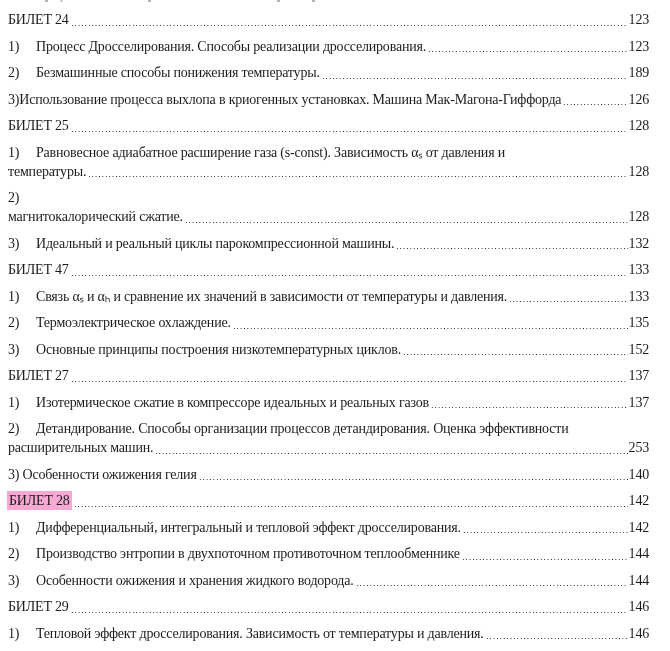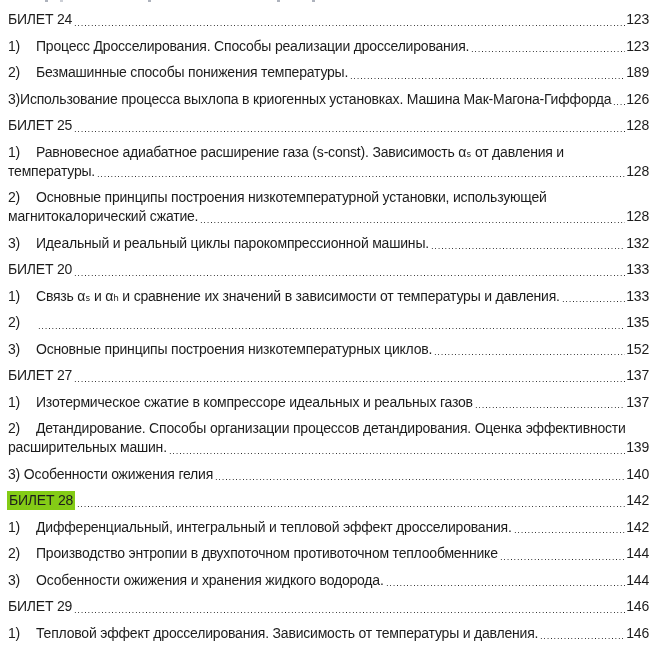--- a/index.html
+++ b/index.html
@@ -41,25 +41,26 @@
   .clipped-top i.f3 { left: 148px; }
   .clipped-top i.f4 { left: 277px; }
   .clipped-top i.f5 { left: 312px; }
 
   .toc { padding-top: 3px; }
   .entry { margin-bottom: 7.5px; }
   .row {
     display: flex;
     align-items: flex-end;
     line-height: 19px;
+    font-family: Liberation Serif, serif;
   }
   .num { flex: 0 0 28px; }
   .txt { flex: 0 1 auto; white-space: nowrap; }
   .txt.hl {
-    background: #84cc16;
+    background: #f9a8d4;
     padding: 0 2px;
     margin-left: -1px;
   }
   .leader {
     flex: 1 1 10px;
     min-width: 6px;
     height: 19px;
     margin: 0 1px 0 2px;
     background-image: radial-gradient(circle 0.8px at 1.3px 1.5px, #1c1c1c 98%, rgba(0,0,0,0) 100%);
     background-size: 3.4px 3px;
@@ -124,54 +125,54 @@
         </div>
         <div class="row">
           <span class="txt">температуры. </span>
           <span class="leader"></span>
           <span class="page">128</span>
         </div>
       </div>
       <div class="entry">
         <div class="row">
           <span class="num">2)</span>
-          <span class="txt">Основные принципы построения низкотемпературной установки, использующей</span>
         </div>
         <div class="row">
           <span class="txt">магнитокалорический сжатие.</span>
           <span class="leader"></span>
           <span class="page">128</span>
         </div>
       </div>
       <div class="entry">
         <div class="row">
           <span class="num">3)</span>
           <span class="txt">Идеальный и реальный циклы парокомпрессионной машины. </span>
           <span class="leader"></span>
           <span class="page">132</span>
         </div>
       </div>
       <div class="entry">
         <div class="row">
-          <span class="txt">БИЛЕТ 20</span>
+          <span class="txt">БИЛЕТ 47</span>
           <span class="leader"></span>
           <span class="page">133</span>
         </div>
       </div>
       <div class="entry">
         <div class="row">
           <span class="num">1)</span>
           <span class="txt">Связь αₛ и αₕ и сравнение их значений в зависимости от температуры и давления. </span>
           <span class="leader"></span>
           <span class="page">133</span>
         </div>
       </div>
       <div class="entry">
         <div class="row">
           <span class="num">2)</span>
+          <span class="txt">Термоэлектрическое охлаждение. </span>
           <span class="leader"></span>
           <span class="page">135</span>
         </div>
       </div>
       <div class="entry">
         <div class="row">
           <span class="num">3)</span>
           <span class="txt">Основные принципы построения низкотемпературных циклов. </span>
           <span class="leader"></span>
           <span class="page">152</span>
@@ -193,21 +194,21 @@
         </div>
       </div>
       <div class="entry">
         <div class="row">
           <span class="num">2)</span>
           <span class="txt">Детандирование. Способы организации процессов детандирования. Оценка эффективности</span>
         </div>
         <div class="row">
           <span class="txt">расширительных машин. </span>
           <span class="leader"></span>
-          <span class="page">139</span>
+          <span class="page">253</span>
         </div>
       </div>
       <div class="entry">
         <div class="row">
           <span class="txt">3) Особенности ожижения гелия </span>
           <span class="leader"></span>
           <span class="page">140</span>
         </div>
       </div>
       <div class="entry">

